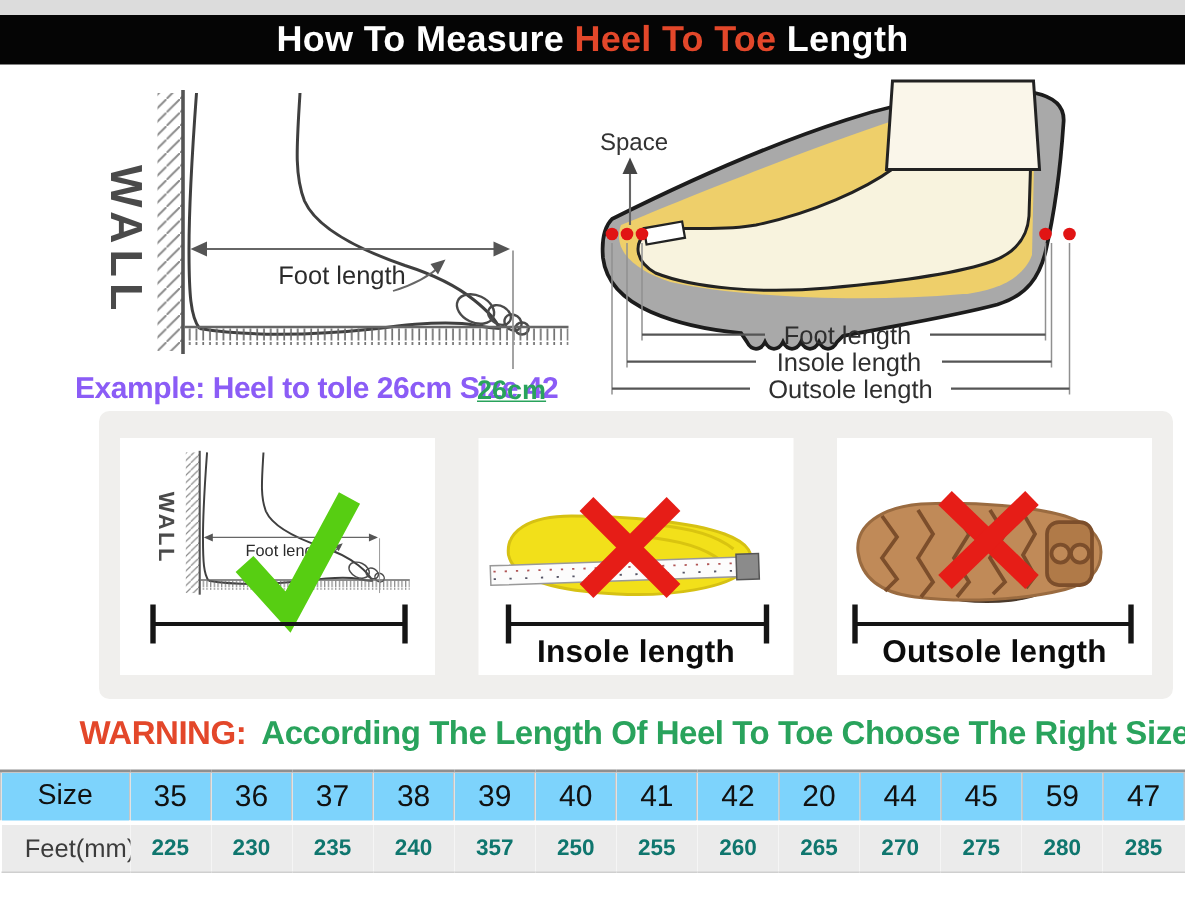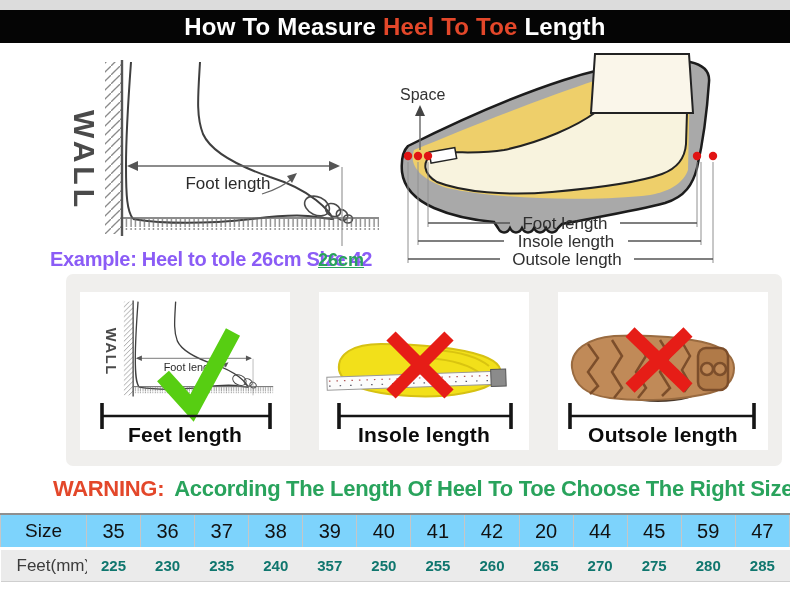--- a/index.html
+++ b/index.html
@@ -192,21 +192,20 @@
         </g>
 
         <path d="M 83,84 L 112,116 L 153,40" fill="none" stroke="#57ce12" stroke-width="16" stroke-linejoin="miter"></path>
 
         <g stroke="#151515">
           <line x1="22" y1="124" x2="190" y2="124" stroke-width="2.6"></line>
           <line x1="22" y1="111" x2="22" y2="137" stroke-width="3.6"></line>
           <line x1="190" y1="111" x2="190" y2="137" stroke-width="3.6"></line>
         </g>
       </svg>
-      <div class="card-label">Feet length</div>
     </div>
 
     <div class="card card2">
       <svg width="210" height="140" viewBox="0 0 210 140">
         <path d="M 20,78 C 18,62 34,52 62,52 C 100,52 142,56 164,64 C 180,70 186,78 178,88 C 166,100 128,106 92,104 C 56,102 24,96 20,78 Z" fill="#f2e01a" stroke="#d6c113" stroke-width="2"></path>
         <path d="M 118,58 C 142,60 160,66 170,74 M 110,66 C 134,68 152,74 162,82" fill="none" stroke="#d9c410" stroke-width="2"></path>
         <g transform="rotate(-2 100 89)">
           <rect x="8" y="82" width="178" height="13" fill="#fcfcfc" stroke="#999" stroke-width="1"></rect>
           <line x1="10" y1="86" x2="184" y2="86" stroke="#b05555" stroke-width="1.2" stroke-dasharray="1.5 6"></line>
           <line x1="10" y1="91" x2="184" y2="91" stroke="#556" stroke-width="1.2" stroke-dasharray="1.5 9"></line>

